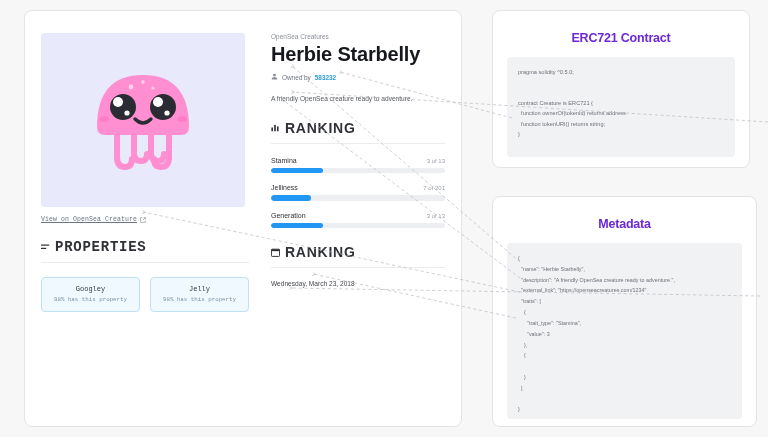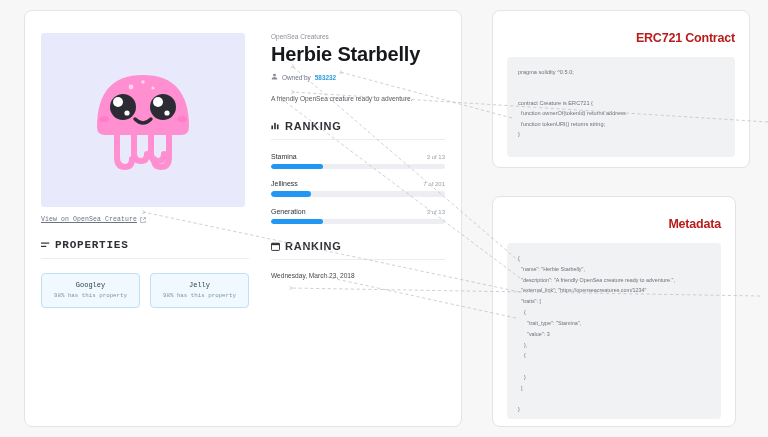--- a/index.html
+++ b/index.html
@@ -93,21 +93,21 @@
 
   .section-head {
     display: flex;
     align-items: center;
     gap: 5px;
     margin-top: 16px;
     padding-bottom: 7px;
     border-bottom: 1px solid #ececf0;
   }
   .section-head .sh-label {
-    font-size: 11px;
+    font-size: 14px;
     font-weight: bold;
     letter-spacing: .75px;
     color: #2f3136;
   }
   .section-head .sh-icon { display:flex; align-items:center; }
 
   .props-row {
     display: flex;
     gap: 10px;
     margin-top: 14px;
@@ -204,29 +204,29 @@
   #contract-card {
     left: 492px;
     top: 10px;
     width: 258px;
     height: 158px;
     padding: 14px 14px 14px 14px;
   }
   #metadata-card {
     left: 492px;
     top: 196px;
-    width: 244px;
+    width: 265px;
     height: 231px;
     padding: 14px 14px 14px 14px;
   }
   .panel-title {
-    text-align: right;
+    text-align: center;
     font-size: 12.5px;
     font-weight: bold;
-    color: #b91c1c;
+    color: #6d28d9;
     margin: 6px 0 12px 0;
     letter-spacing: -.2px;
   }
   .code-box {
     background: #f1f2f4;
     border-radius: 4px;
     padding: 10px 11px;
     box-sizing: border-box;
     font-family: "Liberation Sans", sans-serif;
     font-size: 5.6px;

